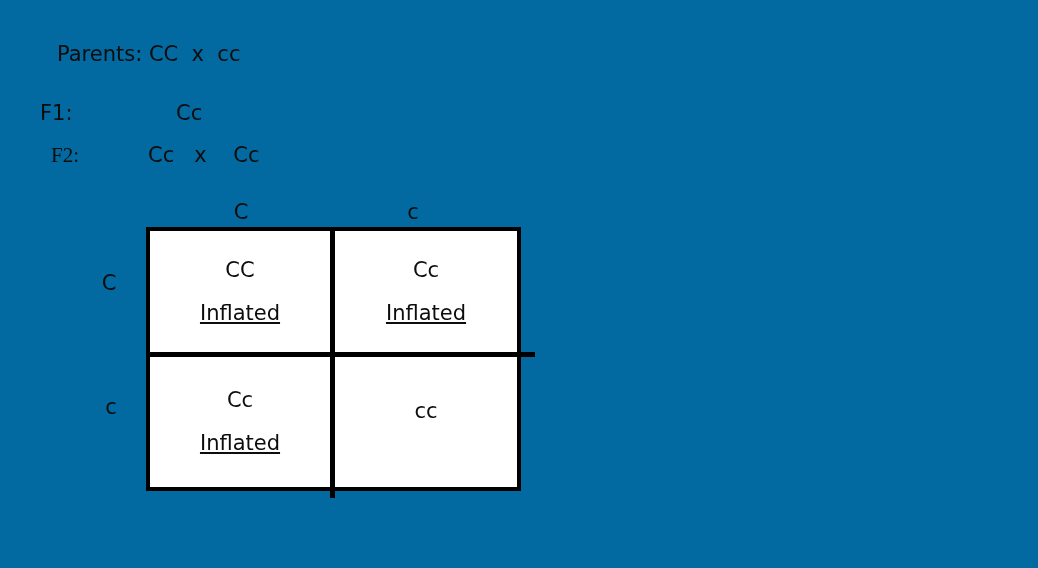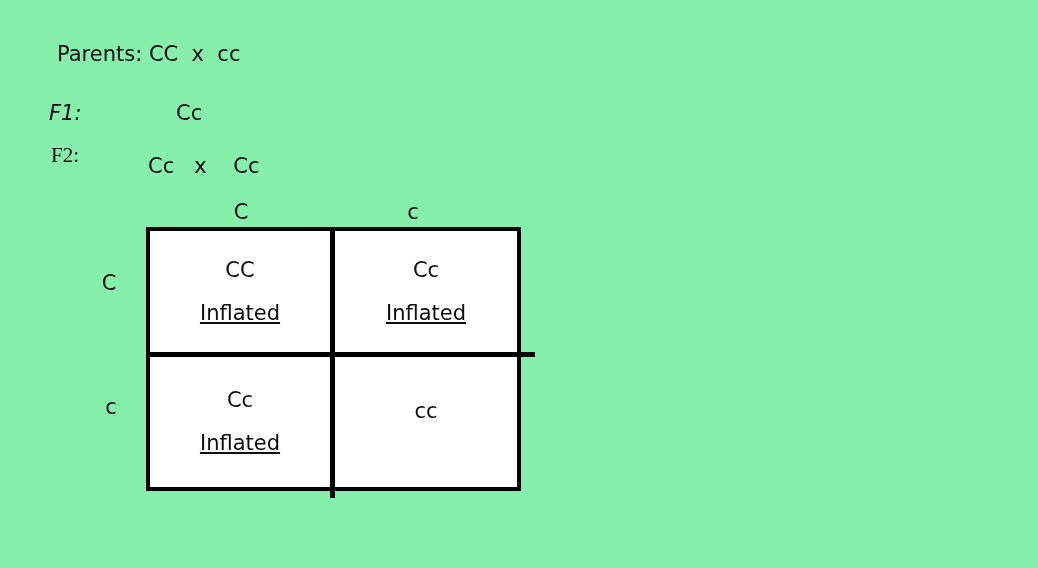--- a/index.html
+++ b/index.html
@@ -9,21 +9,21 @@
     background: #ffffff;
   }
   body {
     font-family: "DejaVu Sans", "Liberation Sans", sans-serif;
     color: #000000;
   }
   #canvas {
     position: relative;
     width: 1038px;
     height: 568px;
-    background: #86efac;
+    background: #0369a1;
     overflow: hidden;
   }
 
   
   .cross-line {
     position: absolute;
     white-space: pre;
     font-size: 21px;
     line-height: 1;
     color: #0d0d0d;
@@ -37,24 +37,24 @@
   }
   .cross-geno {
     position: absolute;
     white-space: pre;
     font-size: 21px;
     line-height: 1;
     color: #0d0d0d;
   }
 
   #parents-row   { left: 57px;  top: 44px; }
-  #f1-label      { left: 49px;  top: 103px; font-style: italic; }
+  #f1-label      { left: 40px;  top: 103px; }
   #f1-geno       { left: 176px; top: 103px; }
   #f2-label      { left: 51px;  top: 145px; font-family: Liberation Serif, serif; }
-  #f2-geno       { left: 148px; top: 145px; margin-top: 11px; }
+  #f2-geno       { left: 148px; top: 145px; }
 
   
   #punnett {
     position: absolute;
     left: 146px;
     top: 227px;
     width: 375px;
     height: 264px;
   }
   .grid-border {

